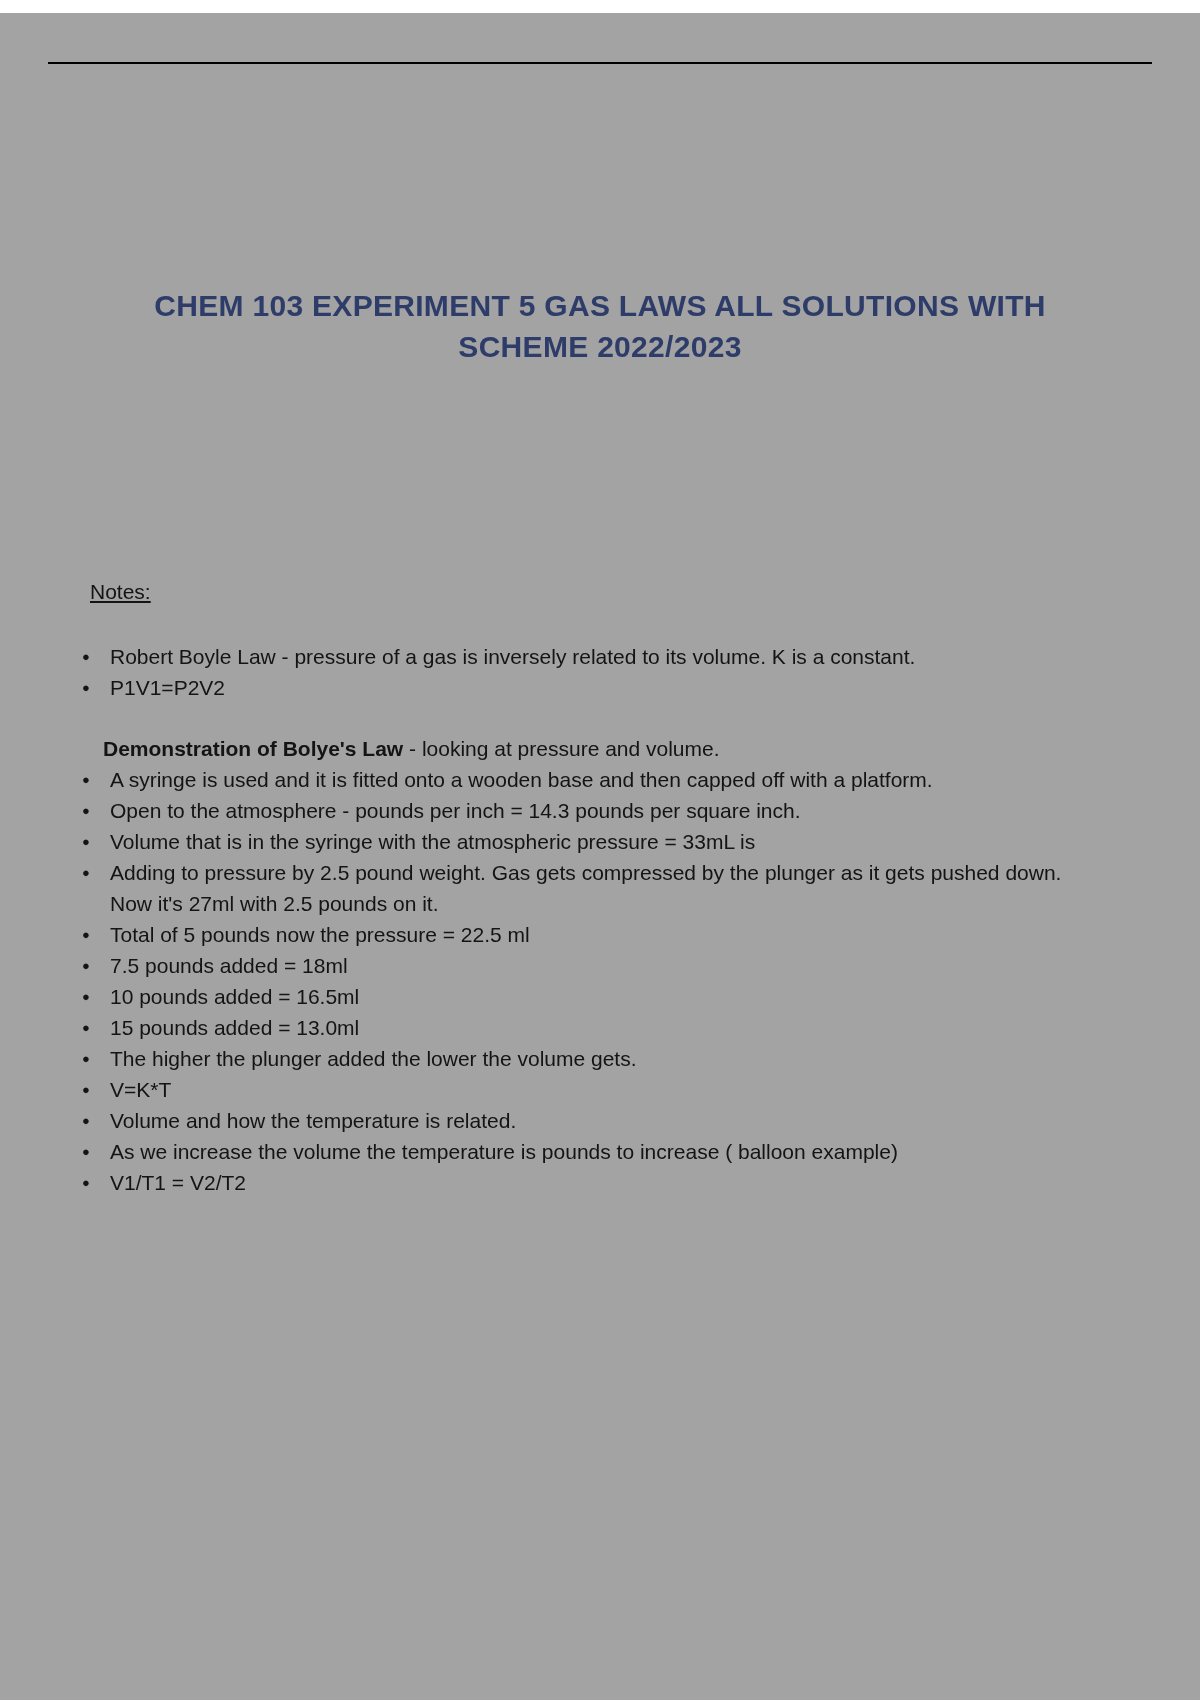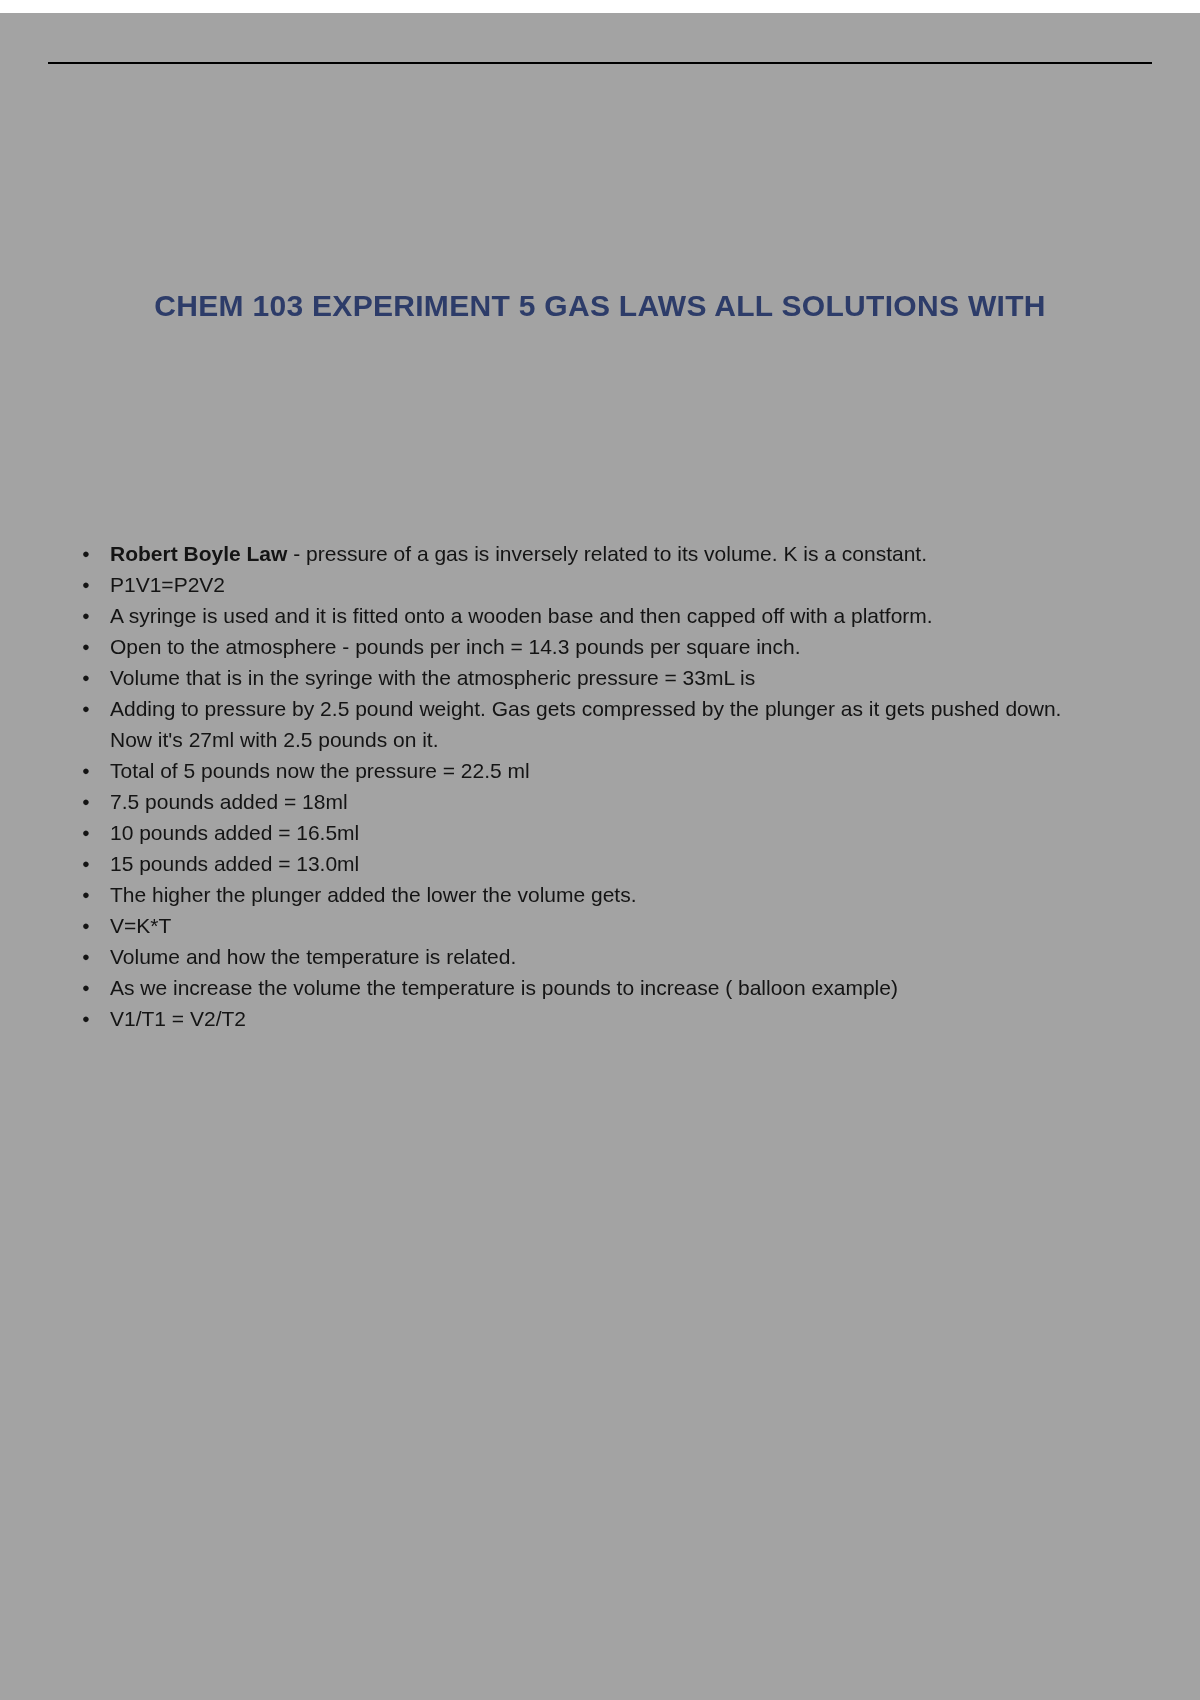--- a/index.html
+++ b/index.html
@@ -57,49 +57,52 @@
   }
   ul.bullets .li-text { flex: 1 1 auto; }
   .group-heading {
     font-weight: bold;
     line-height: 31px;
     margin-top: 30px;
     padding-left: 13px;
   }
   .group-heading .normal { font-weight: normal; }
   .charles-heading { padding-left: 3px; }
-  b { font-weight: bold; }
+  b { font-weight: normal; }
 </style>
 </head>
 <body>
 
 <div class="page">
 
   <div class="top-rule"></div>
 
   <div class="title">
     <div>CHEM 103 EXPERIMENT 5 GAS LAWS ALL SOLUTIONS WITH</div>
+    <div>SCHEME 2022/2023</div>
   </div>
 
   <div class="content">
 
     <div class="intro">
+      <p><span class="u">Notes:</span></p>
     </div>
 
     <ul class="bullets">
       <li>
         <span class="marker">●</span>
         <span class="li-text"><b>Robert Boyle Law</b><span> - pressure of a gas is inversely related to its volume. K is a constant.</span></span>
       </li>
       <li>
         <span class="marker">●</span>
         <span class="li-text"><b></b><span>P1V1=P2V2</span></span>
       </li>
     </ul>
 
+    <div class="group-heading"><span>Demonstration of Bolye's Law</span><span class="normal"> - looking at pressure and volume.</span></div>
 
     <ul class="bullets">
       <li>
         <span class="marker">●</span>
         <span class="li-text">A syringe is used and it is fitted onto a wooden base and then capped off with a platform.</span>
       </li>
       <li>
         <span class="marker">●</span>
         <span class="li-text">Open to the atmosphere - pounds per inch = 14.3 pounds per square inch.</span>
       </li>

